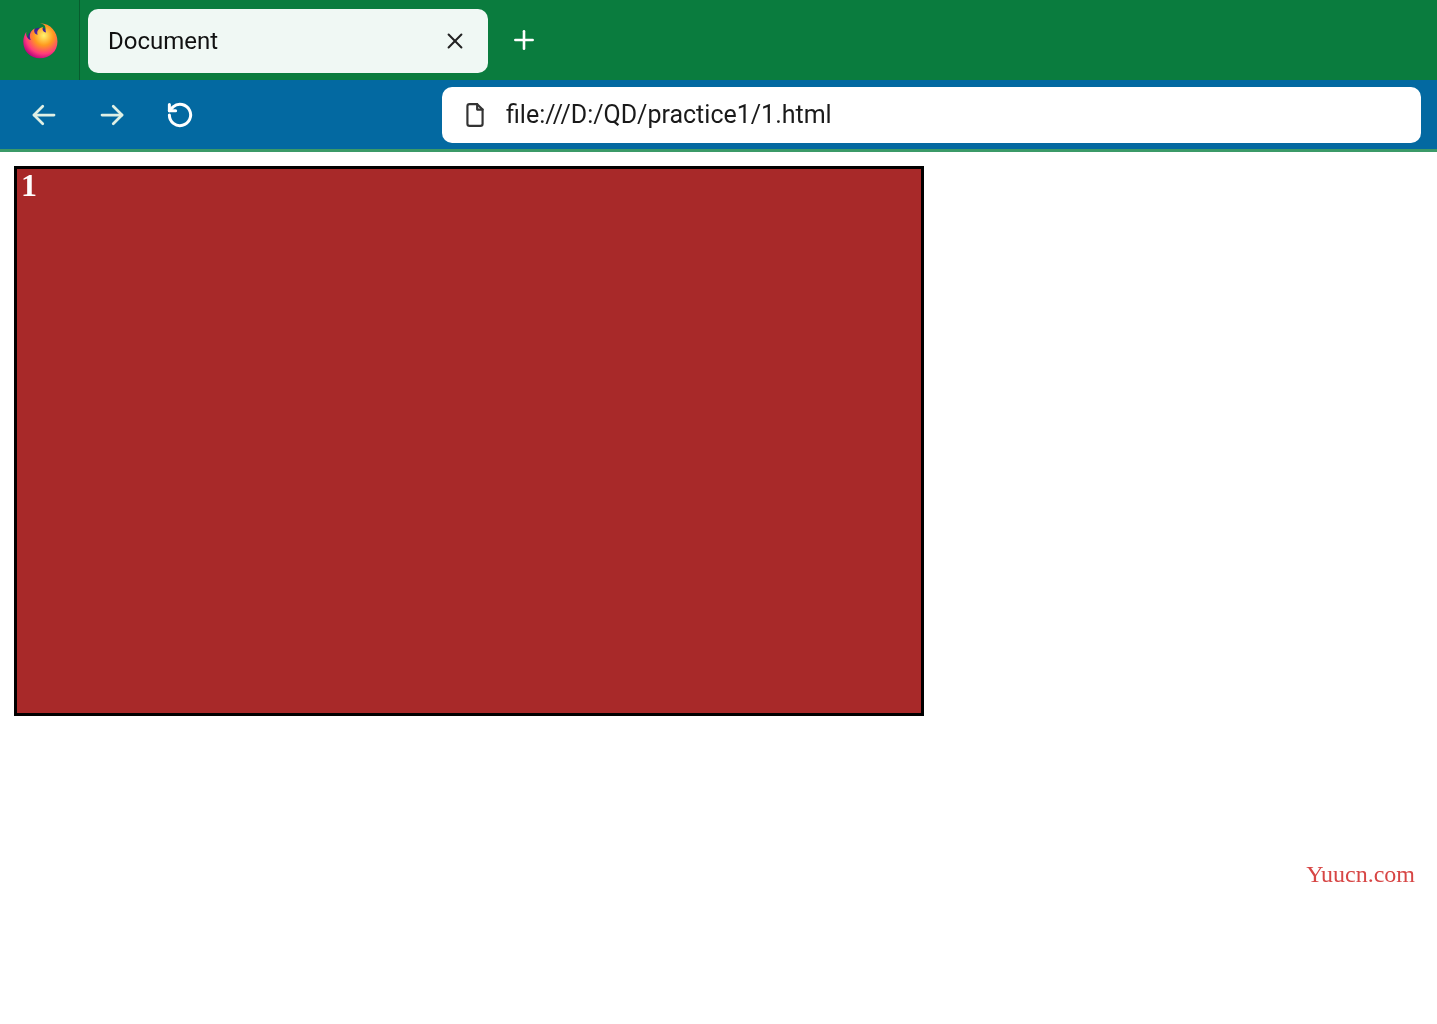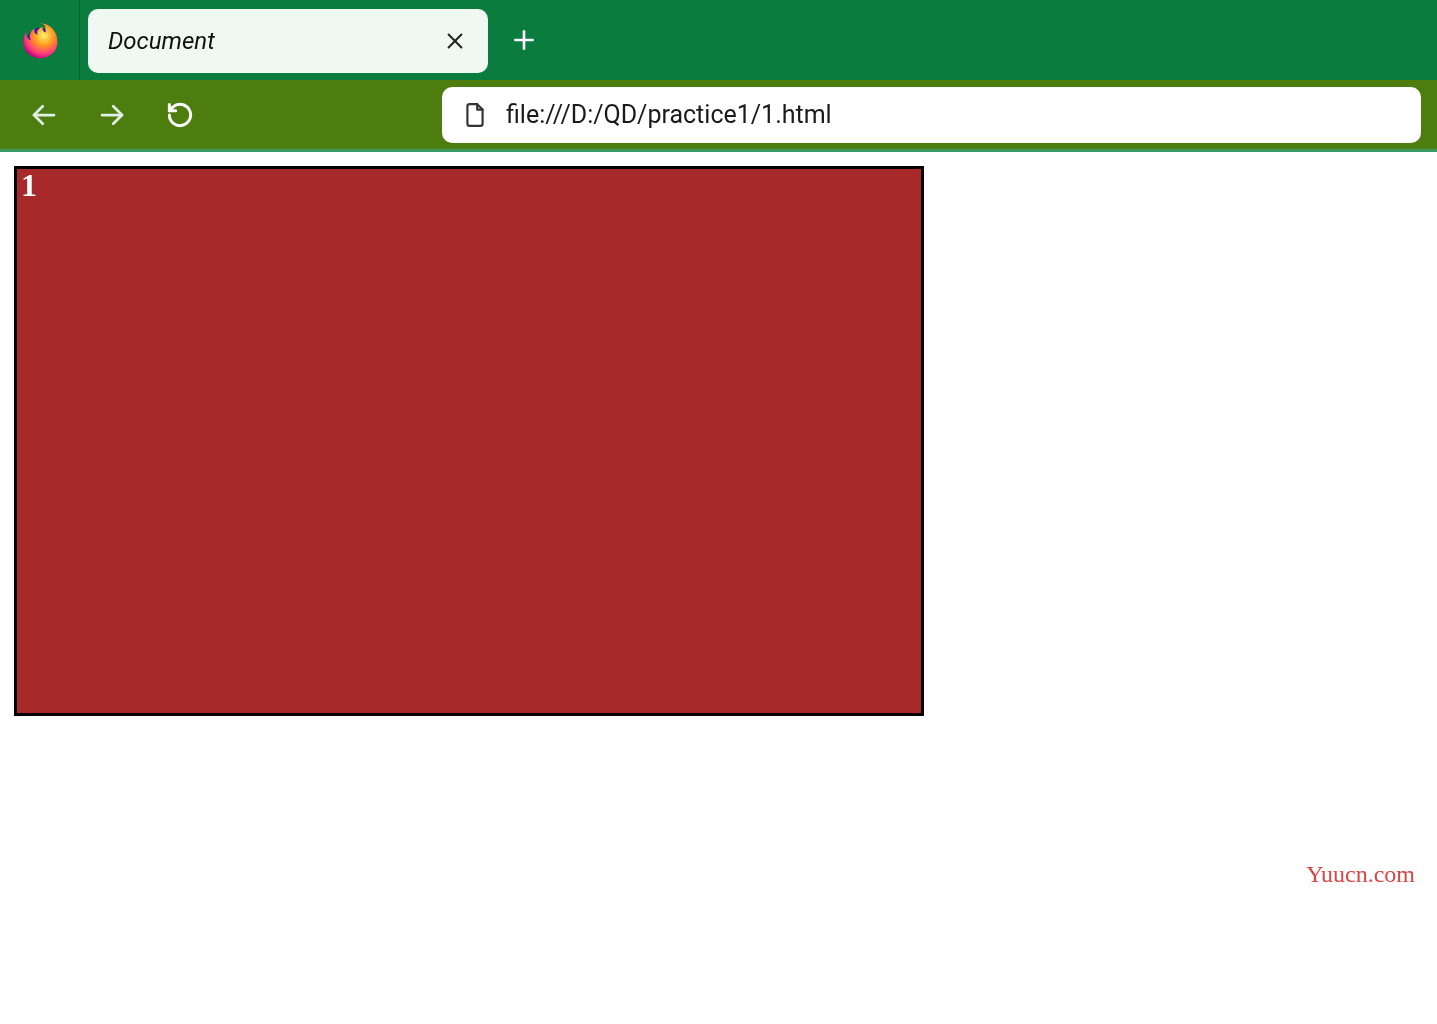--- a/index.html
+++ b/index.html
@@ -44,21 +44,20 @@
     .tab {
       background: #f0f8f4;
       height: 64px;
       width: 400px;
       border-radius: 10px;
       display: flex;
       align-items: center;
       justify-content: space-between;
       padding: 0 18px 0 20px;
       margin-top: 2px;
-      font-style: italic;
     }
     .tab-title {
       font-size: 24px;
       color: #111;
     }
     .tab-close {
       width: 30px;
       height: 30px;
       display: flex;
       align-items: center;
@@ -71,21 +70,21 @@
       width: 40px;
       height: 40px;
       display: flex;
       align-items: center;
       justify-content: center;
       color: #fff;
       cursor: pointer;
     }
     .new-tab svg { width: 26px; height: 26px; }
     .toolbar {
-      background: #4d7c0f;
+      background: #0369a1;
       height: 72px;
       display: flex;
       align-items: center;
       padding: 0 16px 0 22px;
       gap: 10px;
       border-bottom: 3px solid #3b9a68;
       justify-content: center;
     }
     .nav-btn {
       width: 44px;

